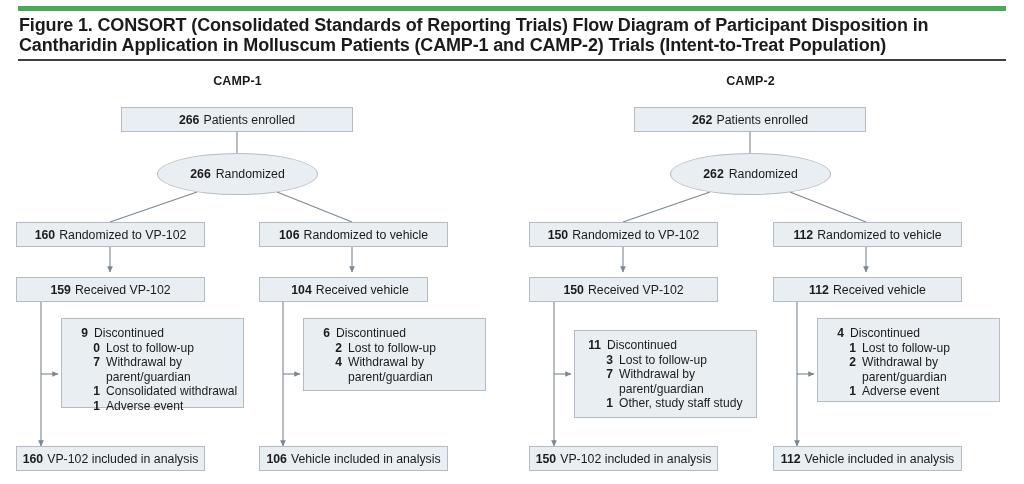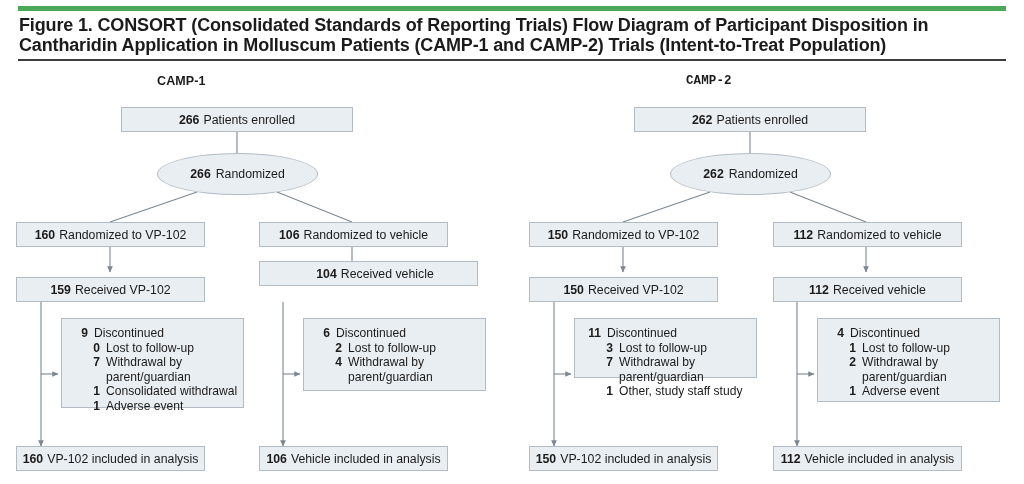--- a/index.html
+++ b/index.html
@@ -44,21 +44,21 @@
     height: 2px;
     background: #3d3d3d;
   }
 
   
   .panel-title {
     position: absolute;
     font-size: 12.5px;
     font-weight: 700;
     color: #1b1b1b;
-    text-align: left;
+    text-align: center;
     letter-spacing: 0.1px;
   }
 
   
   .node {
     position: absolute;
     box-sizing: border-box;
     background: #e9eef2;
     border: 1px solid #b3bcc4;
     display: flex;
@@ -220,21 +220,21 @@
 <div class="node" style="left:16px; top:446px; width:189px; height:25px;">
   <span class="n">160</span>
   <span>VP-102 included in analysis</span>
 </div>
 
 <div class="node" style="left:259px; top:222px; width:189px; height:25px;">
   <span class="n">106</span>
   <span>Randomized to vehicle</span>
 </div>
 
-<div class="node" style="left:259px; top:261px; width:219px; height:25px;padding-left:13px;">
+<div class="node" style="left:259px; top:277px; width:169px; height:25px;padding-left:13px;">
   <span class="n">104</span>
   <span>Received vehicle</span>
 </div>
 
 <div class="disc-box" style="left:303px; top:318px; width:183px; height:73px;">
   <div class="disc-line">
     <span class="num">6</span>
     <span>Discontinued</span>
   </div>
   <div class="disc-line indent">
@@ -248,21 +248,21 @@
   <div class="disc-line cont">
     <span>parent/guardian</span>
   </div>
 </div>
 
 <div class="node" style="left:259px; top:446px; width:189px; height:25px;">
   <span class="n">106</span>
   <span>Vehicle included in analysis</span>
 </div>
 
-<div class="panel-title" style="left:686px; top:74px; width:161px;font-family:Liberation Mono, monospace;">CAMP-2</div>
+<div class="panel-title" style="left:670px; top:74px; width:161px;">CAMP-2</div>
 
 <div class="node" style="left:634px; top:107px; width:232px; height:25px;">
   <span class="n">262</span>
   <span>Patients enrolled</span>
 </div>
 
 <div class="ellipse" style="left:670px; top:153px; width:161px; height:42px;">
   <span class="n">262</span>
   <span>Randomized</span>
 </div>
@@ -270,21 +270,21 @@
 <div class="node" style="left:529px; top:222px; width:189px; height:25px;">
   <span class="n">150</span>
   <span>Randomized to VP-102</span>
 </div>
 
 <div class="node" style="left:529px; top:277px; width:189px; height:25px;">
   <span class="n">150</span>
   <span>Received VP-102</span>
 </div>
 
-<div class="disc-box" style="left:574px; top:318px; width:183px; height:60px;">
+<div class="disc-box" style="left:574px; top:330px; width:183px; height:88px;">
   <div class="disc-line">
     <span class="num">11</span>
     <span>Discontinued</span>
   </div>
   <div class="disc-line indent">
     <span class="num">3</span>
     <span>Lost to follow-up</span>
   </div>
   <div class="disc-line indent">
     <span class="num">7</span>

